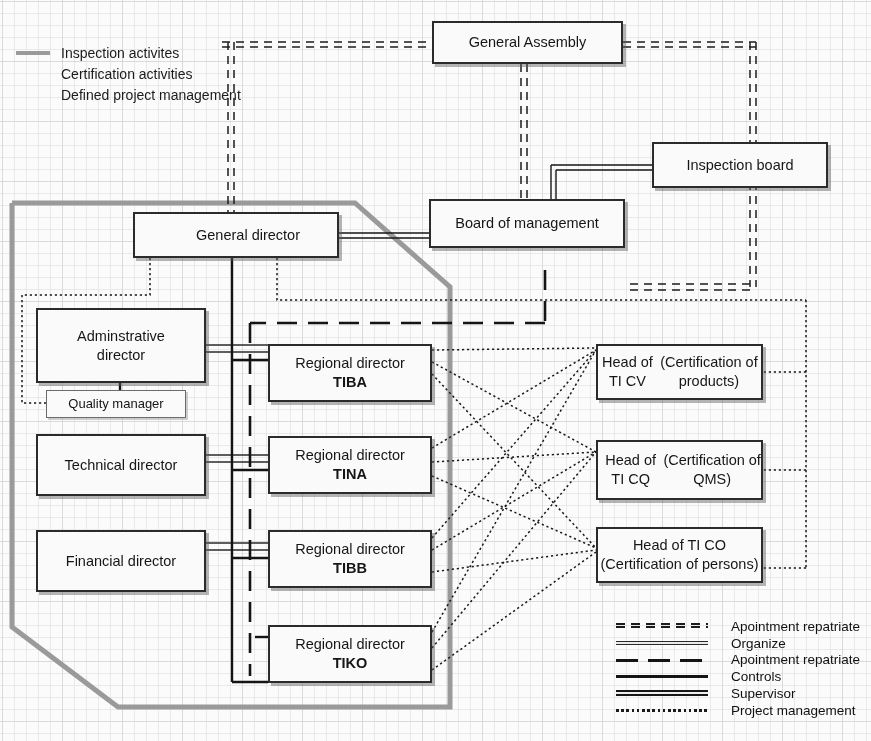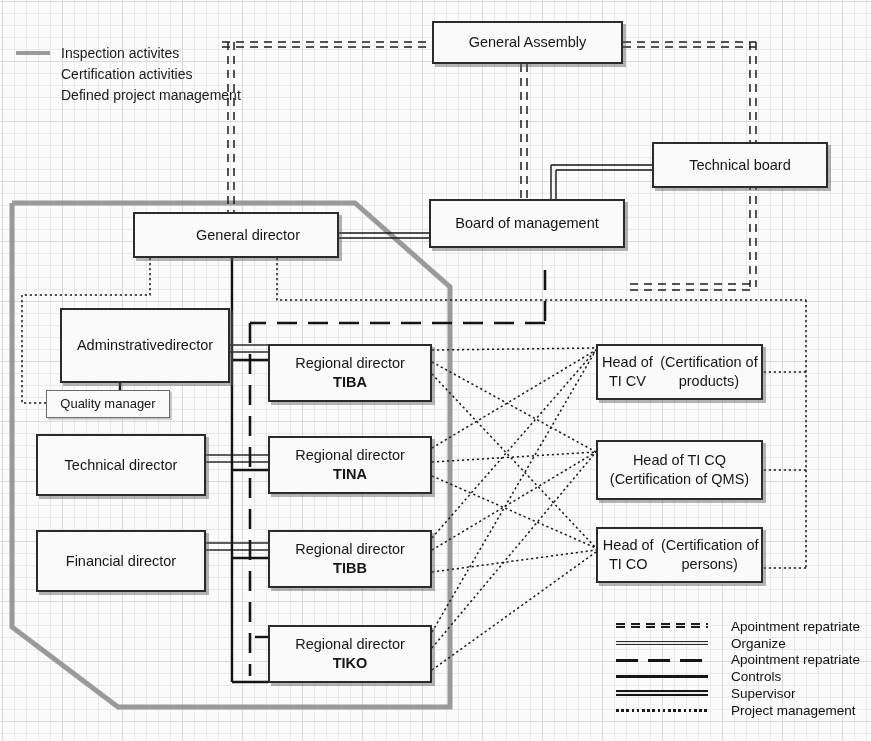--- a/index.html
+++ b/index.html
@@ -232,37 +232,37 @@
       <line x1="432" y1="648" x2="596" y2="452"></line>
       <line x1="432" y1="670" x2="596" y2="552"></line>
     </g>
   </svg>
 
   <div class="node" style="left:432px; top:21px; width:191px; height:43px;">
     <span class="ln">General Assembly</span>
   </div>
 
   <div class="node" style="left:652px; top:142px; width:176px; height:46px;">
-    <span class="ln">Technical board</span>
+    <span class="ln">Inspection board</span>
   </div>
 
   <div class="node" style="left:133px; top:212px; width:206px; height:46px;padding-left:24px;">
     <span class="ln">General director</span>
   </div>
 
   <div class="node" style="left:429px; top:199px; width:196px; height:49px;">
     <span class="ln">Board of management</span>
   </div>
 
-  <div class="node" style="left:36px; top:308px; width:170px; height:75px; flex-direction:row;margin-left:24px;">
+  <div class="node" style="left:36px; top:308px; width:170px; height:75px; flex-direction:column;">
     <span class="ln">Adminstrative</span>
     <span class="ln">director</span>
   </div>
 
-  <div class="node thin" style="left:46px; top:390px; width:124px; height:28px;">
+  <div class="node thin" style="left:46px; top:390px; width:140px; height:28px;">
     <span class="ln">Quality manager</span>
   </div>
 
   <div class="node" style="left:36px; top:434px; width:170px; height:62px;">
     <span class="ln">Technical director</span>
   </div>
 
   <div class="node" style="left:36px; top:530px; width:170px; height:62px;">
     <span class="ln">Financial director</span>
   </div>
@@ -285,26 +285,26 @@
   <div class="node" style="left:268px; top:625px; width:164px; height:58px; flex-direction:column;">
     <span class="ln">Regional director</span>
     <span class="ln bold">TIKO</span>
   </div>
 
   <div class="node" style="left:596px; top:344px; width:167px; height:56px; flex-direction:row;">
     <span class="ln">Head of TI CV</span>
     <span class="ln">(Certification of products)</span>
   </div>
 
-  <div class="node" style="left:596px; top:440px; width:167px; height:60px; flex-direction:column;text-align:center;">
+  <div class="node" style="left:596px; top:440px; width:167px; height:60px; flex-direction:row;text-align:center;">
     <span class="ln">Head of TI CQ</span>
     <span class="ln">(Certification of QMS)</span>
   </div>
 
-  <div class="node" style="left:596px; top:527px; width:167px; height:56px; flex-direction:row;">
+  <div class="node" style="left:596px; top:527px; width:167px; height:56px; flex-direction:column;">
     <span class="ln">Head of TI CO</span>
     <span class="ln">(Certification of persons)</span>
   </div>
 
   <div id="legend-top">
     <div class="row">
       <span class="swatch gray"></span>
       <span>Inspection activites</span>
     </div>
     <div class="row">

